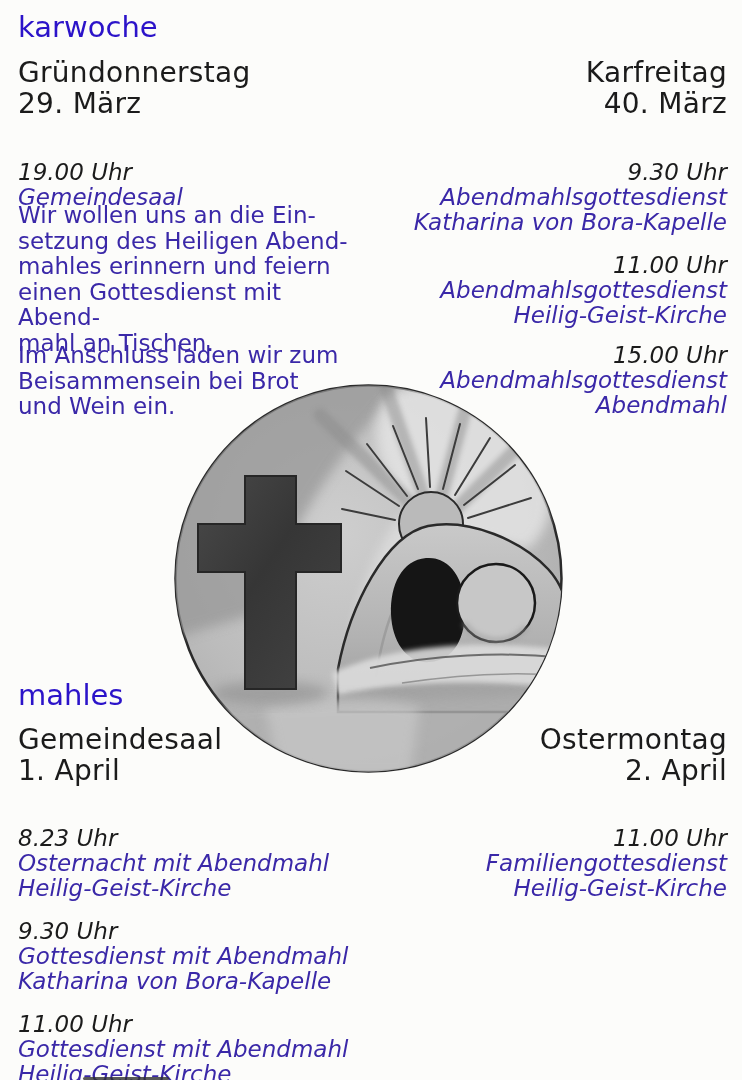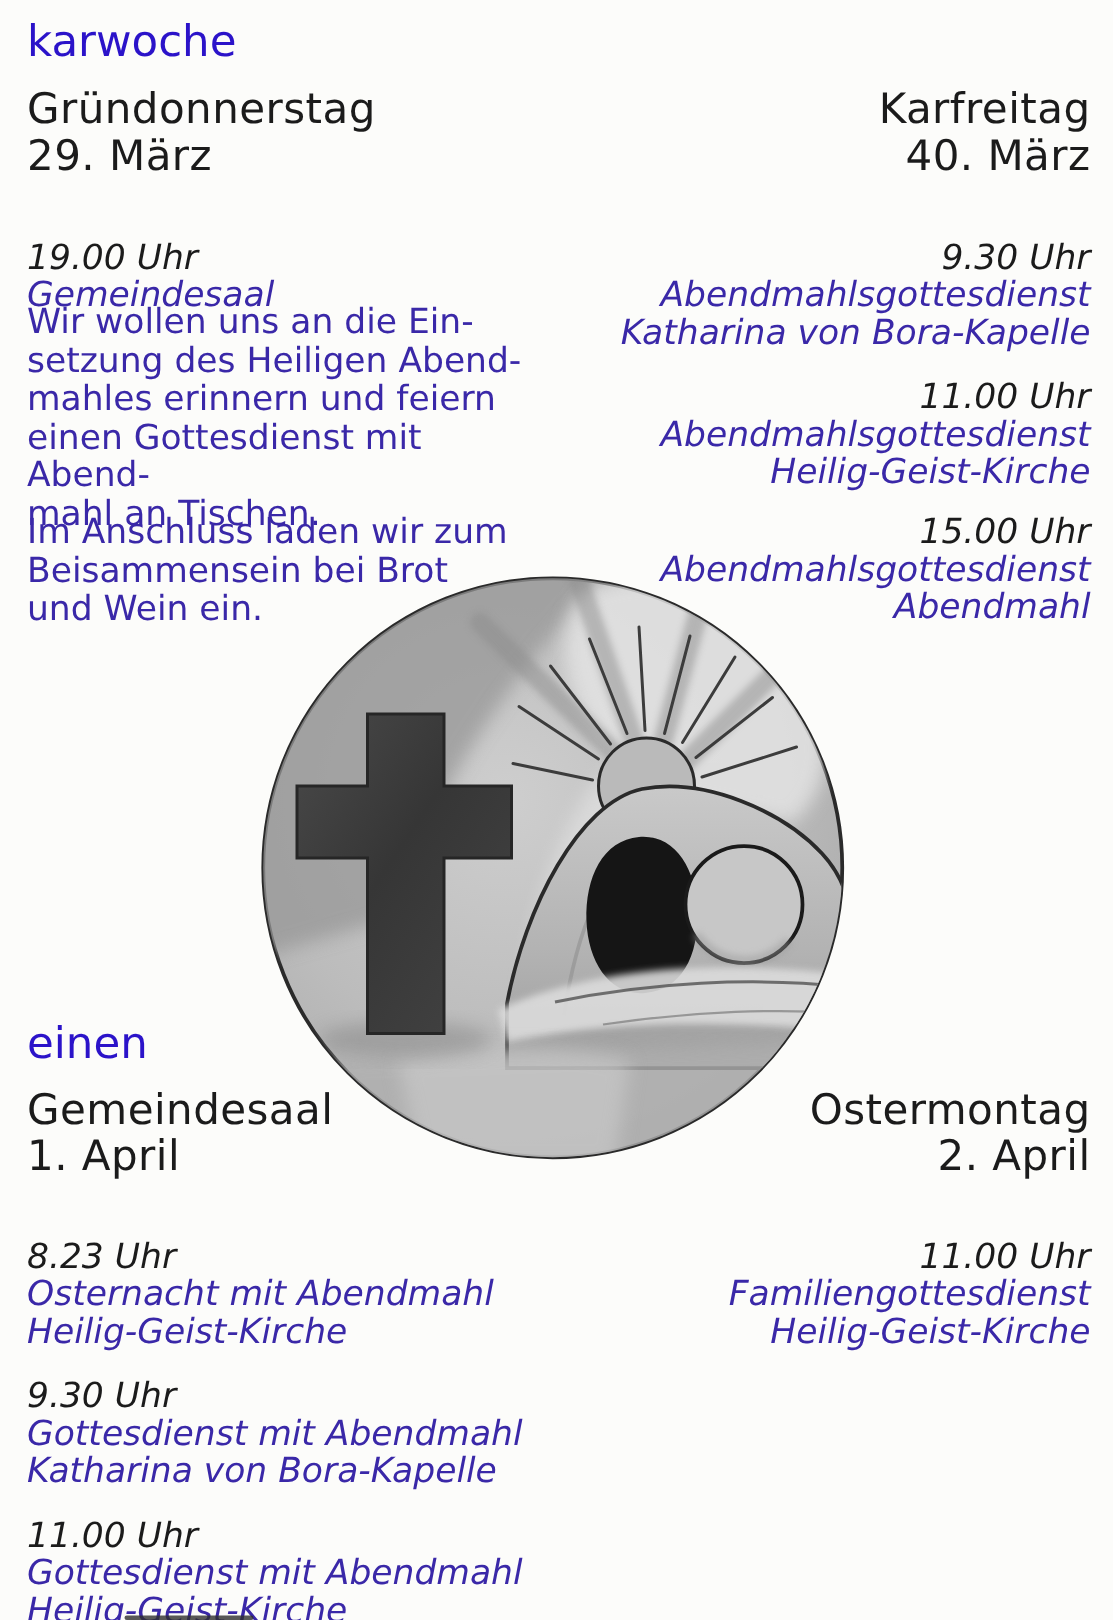--- a/index.html
+++ b/index.html
@@ -150,21 +150,21 @@
 
       <path d="M -10,332 L 400,316 L 400,415 L -10,415 Z" fill="#b0b0b0" opacity="0.8" filter="url(#soft)"></path>
       <path d="M 95,330 C 150,318 210,318 250,330 L 240,400 L 110,400 Z" fill="#d2d2d2" opacity="0.5" filter="url(#soft)"></path>
 
       <ellipse cx="100" cy="316" rx="58" ry="12" fill="#868686" opacity="0.5" filter="url(#soft)"></ellipse>
 
       <path d="M 75,99 L 126,99 L 126,147 L 171,147 L 171,195 L 126,195 L 126,312 L 75,312 L 75,195 L 28,195 L 28,147 L 75,147 Z" fill="url(#gCross)" stroke="#262626" stroke-width="2"></path>
     </g>
   </svg>
 
-  <div class="abs section-title" style="left:18px;top:678px">einen</div>
+  <div class="abs section-title" style="left:18px;top:678px">mahles</div>
 
   <div class="abs" style="left:18px;top:724px">
     <div class="day">Gemeindesaal</div>
     <div class="day">1. April</div>
   </div>
 
   <div class="abs" style="left:18px;top:802px">
     <div class="time">8.23 Uhr</div>
     <div class="venue">Osternacht mit Abendmahl</div>
     <div class="venue">Heilig-Geist-Kirche</div>

